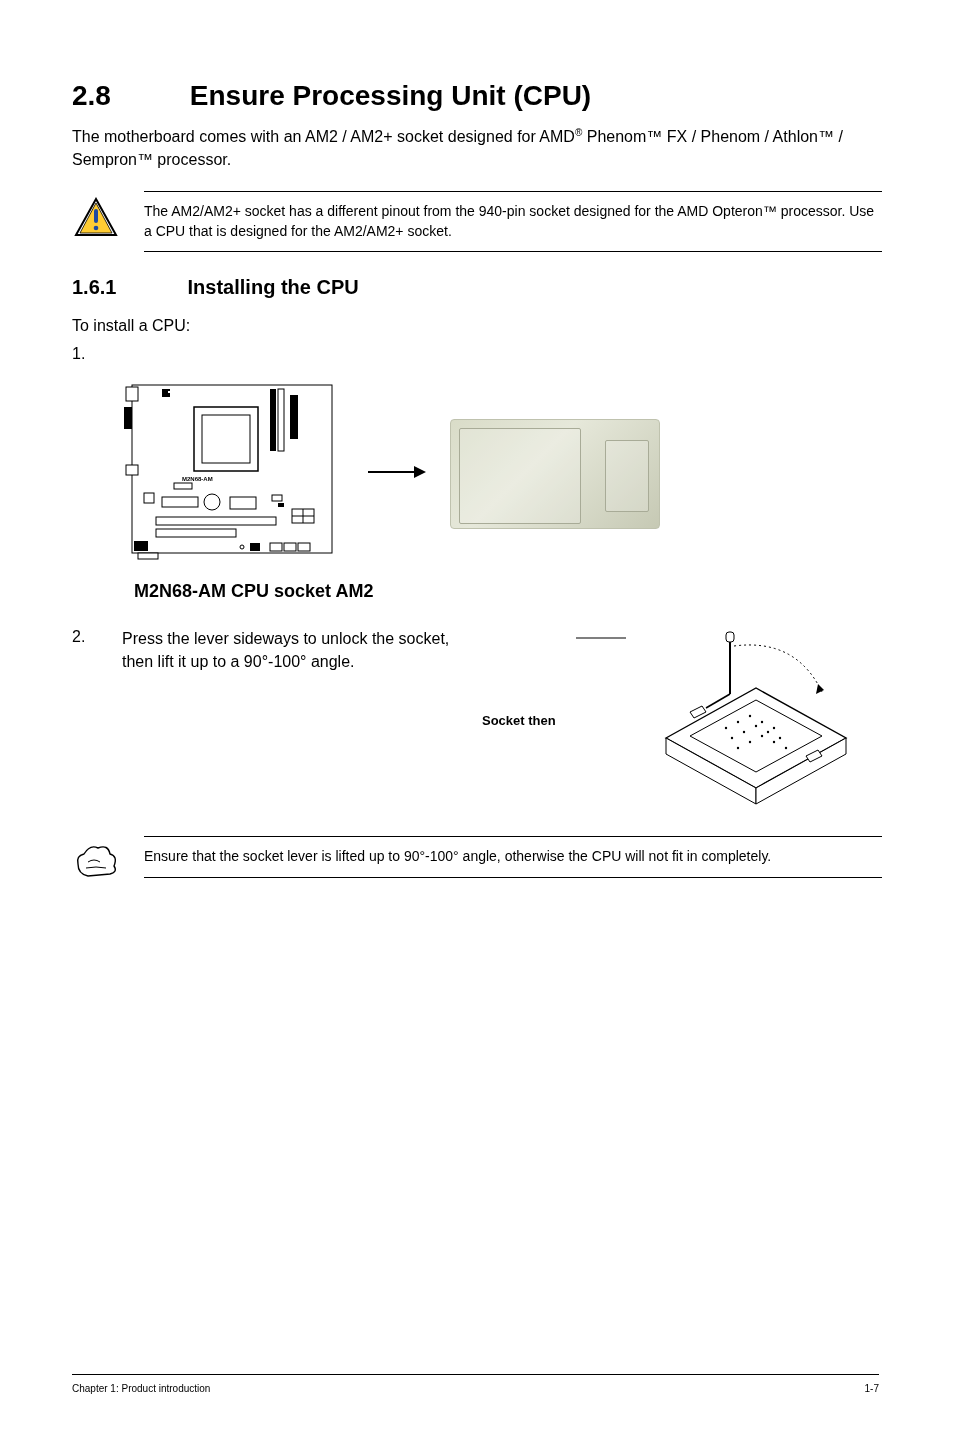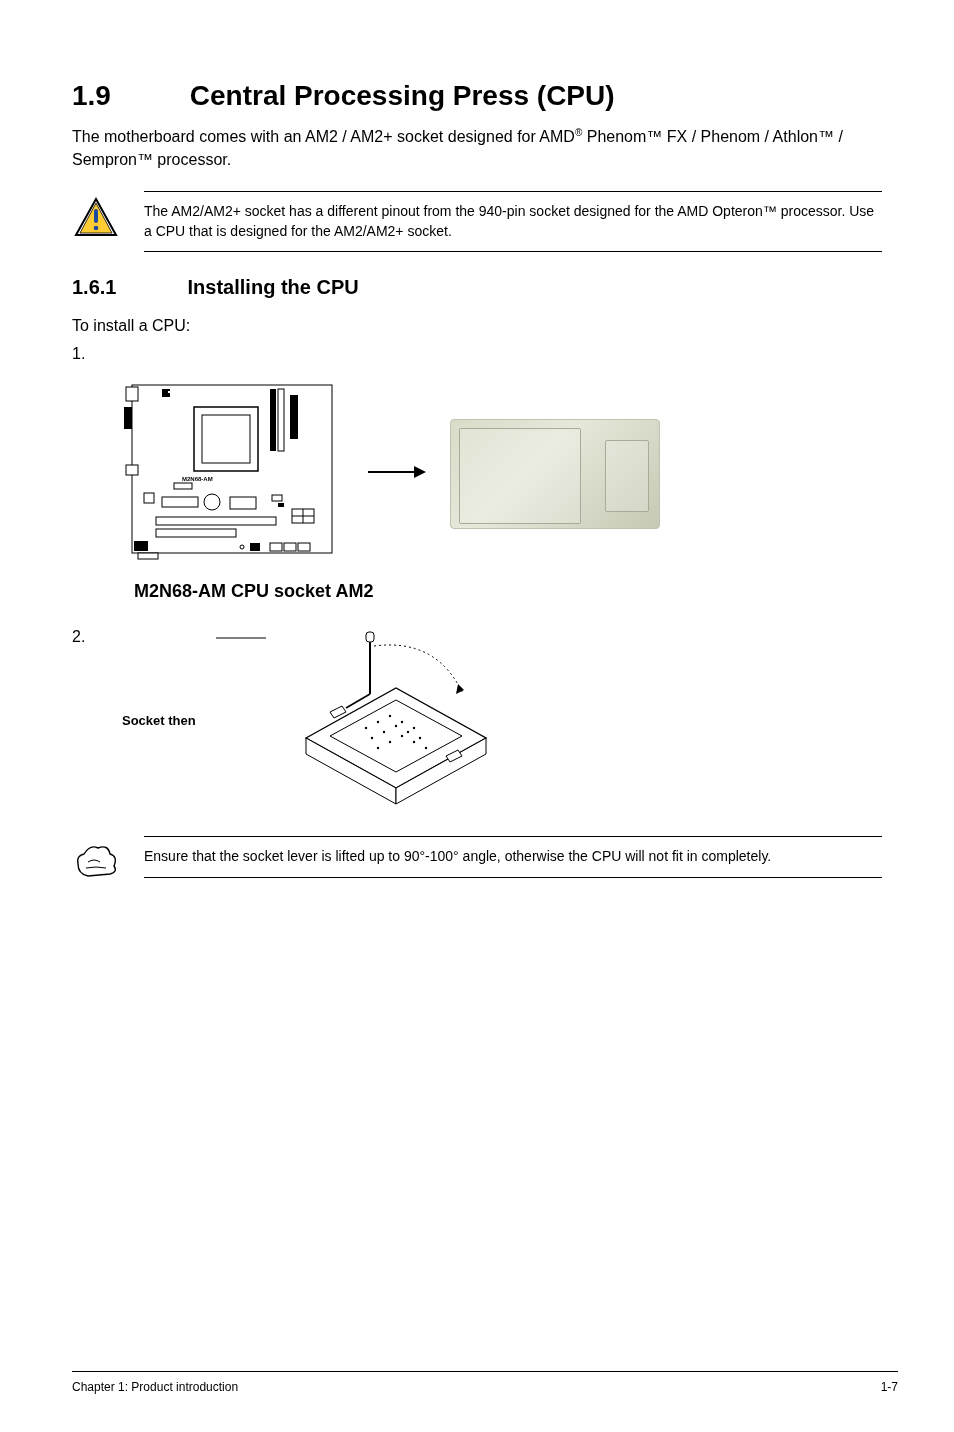--- a/index.html
+++ b/index.html
@@ -94,34 +94,34 @@
   .socket-label {
     font-size: 13px;
     font-weight: bold;
     align-self: center;
     white-space: nowrap;
   }
   .label-line svg { width: 50px; height: 8px; }
   .socket-3d svg { width: 210px; height: 180px; }
   .footer {
     position: absolute;
-    left: 72px; right: 56px; bottom: 38px;
+    left: 72px; right: 75px; bottom: 38px;
     border-top: 1px solid #000;
     padding-top: 8px;
     display: flex;
     justify-content: space-between;
-    font-size: 12px;
+    font-size: 10px;
   }
 </style>
 </head>
 <body>
 
 <div class="h1">
-  <span class="num">1.9</span>
-  <span>Central Processing Press (CPU)</span>
+  <span class="num">2.8</span>
+  <span>Ensure Processing Unit (CPU)</span>
 </div>
 
 <p class="body-text">
   <span>The motherboard comes with an AM2 / AM2+ socket designed for AMD</span><sup>®</sup><span> Phenom™ FX / Phenom / Athlon™ / Sempron™ processor.</span>
 </p>
 
 <div class="note-block">
   <div class="icon-wrap caution-icon">
     <svg viewBox="0 0 44 40">
       <polygon points="22,2 42,38 2,38" fill="#fff" stroke="#000" stroke-width="2"></polygon>
@@ -196,20 +196,21 @@
     </svg>
   </div>
   <div class="cpu-photo"></div>
 </div>
 
 <div class="fig-caption">M2N68-AM CPU socket AM2</div>
 
 <div class="step">
   <span class="step-num">2.</span>
   <div class="step2-row">
+    <div class="step2-text">Press the lever sideways to unlock the socket, then lift it up to a 90°-100° angle.</div>
     <span class="socket-label">Socket then</span>
     <div class="label-line">
       <svg viewBox="0 0 50 8">
           <line x1="0" y1="4" x2="50" y2="4" stroke="#000" stroke-width="1.2"></line>
         </svg>
     </div>
     <div class="socket-3d">
       <svg viewBox="0 0 210 180">
 
         <path d="M 88 18 Q 150 10 176 64" fill="none" stroke="#000" stroke-width="1" stroke-dasharray="2 3"></path>

